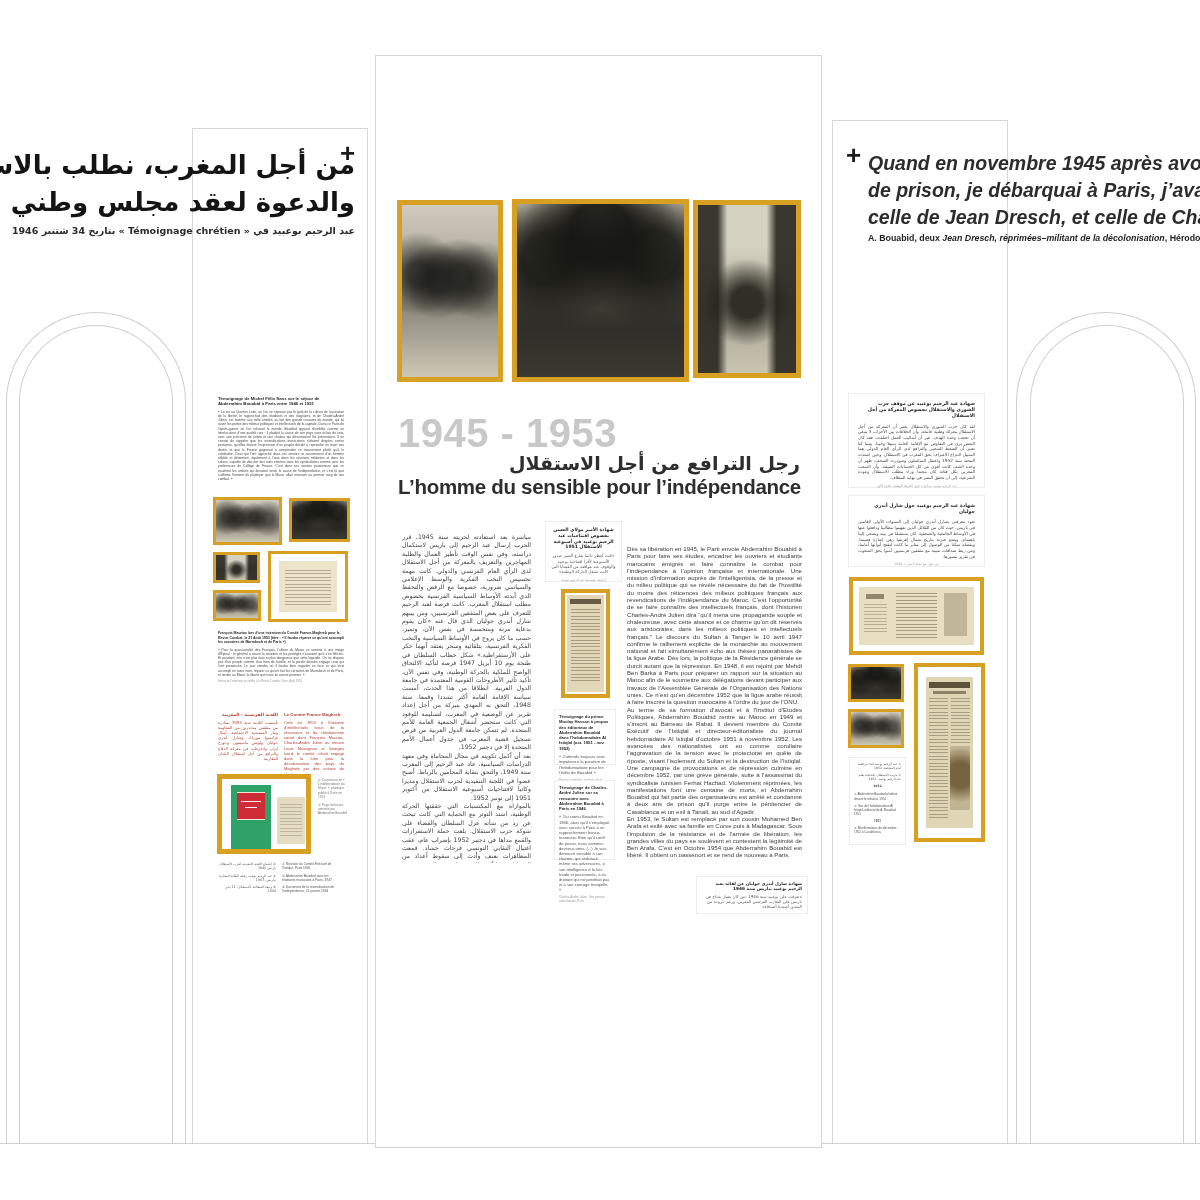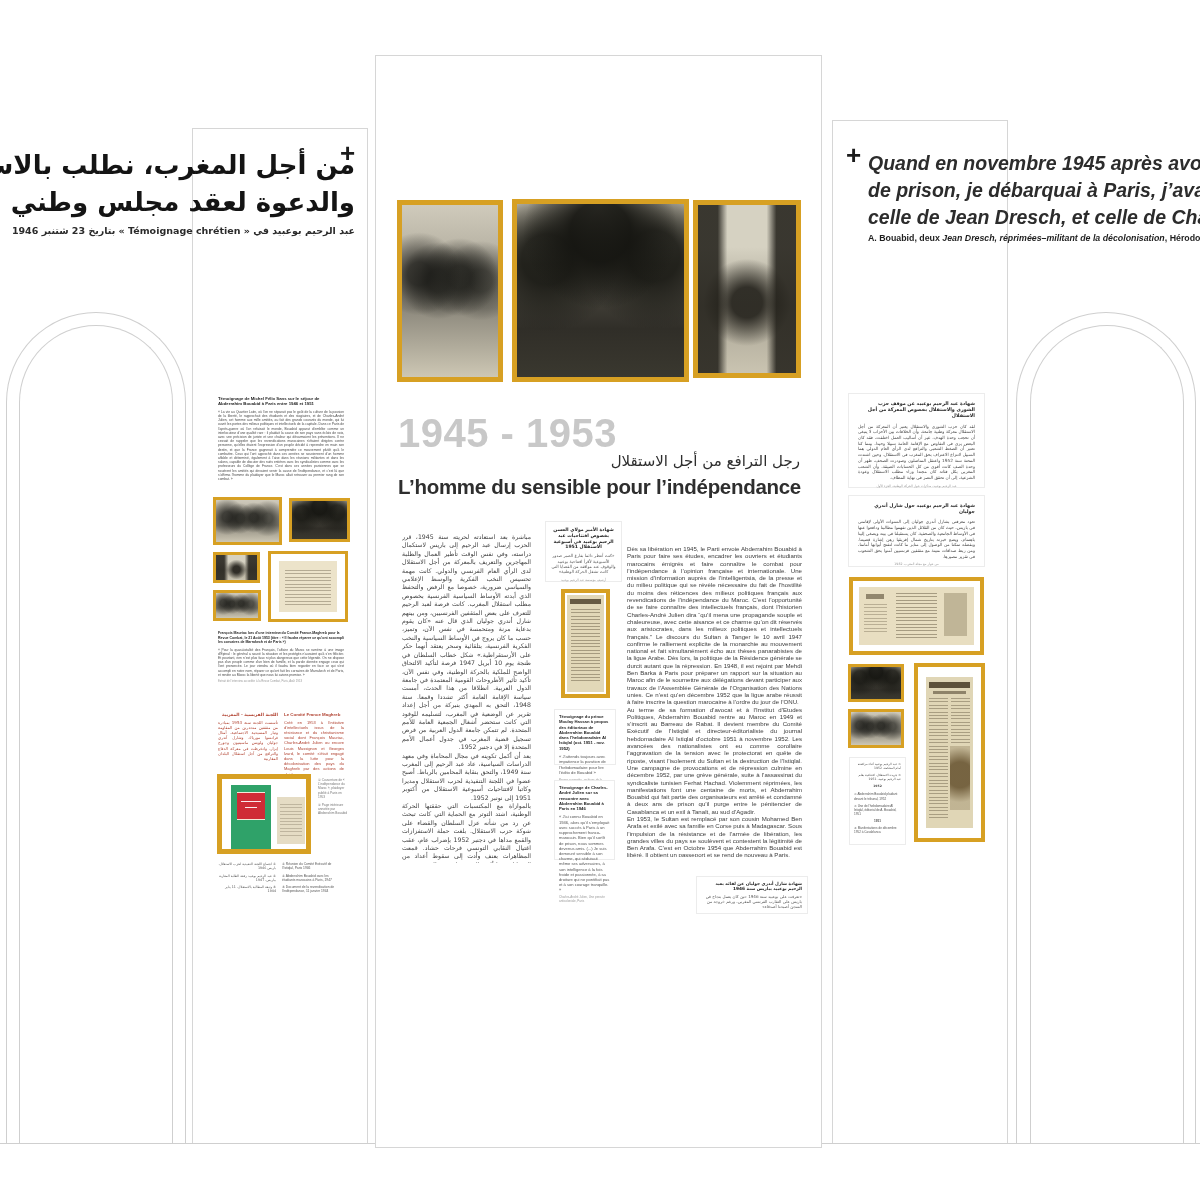--- a/index.html
+++ b/index.html
@@ -60,38 +60,38 @@
   <div class="arch" style="left:1030px;top:325px;width:154px;height:818px;border-radius:77px 77px 0 0;"></div>
   <div class="wline" style="left:192px;top:128px;width:176px;height:1015px;"></div>
   <div class="wline" style="left:832px;top:120px;width:176px;height:1023px;"></div>
   <div class="wline" style="left:375px;top:55px;width:447px;height:1093px;border-bottom:1px solid #d6d6d6;"></div>
 
   <div class="plus" style="left:340px;top:140px;">+</div>
   <div class="hl" style="right:845px;top:147px;">
     <div>من أجل المغرب، نطلب بالاستقلال والوحدة،</div>
     <div>والدعوة لعقد مجلس وطني لإعداد دستور</div>
   </div>
-  <div class="hl-attr" style="right:845px;top:225px;">عبد الرحيم بوعبيد في « Témoignage chrétien » بتاريخ 23 شتنبر 1946</div>
+  <div class="hl-attr" style="right:845px;top:225px;">عبد الرحيم بوعبيد في « Témoignage chrétien » بتاريخ 34 شتنبر 1946</div>
 
   <div class="plus" style="left:846px;top:142px;">+</div>
   <div class="quote" style="left:868px;top:150px;">
     <div>Quand en novembre 1945 après avoir purgé près de cinq mois</div>
     <div>de prison, je débarquai à Paris, j’avais en poche deux adresses :</div>
     <div>celle de Jean Dresch, et celle de Charles-André Julien, qui</div>
   </div>
   <div class="quote-attr" style="left:868px;top:233px;">
     <span>A. Bouabid, deux </span><span style="font-style:italic">Jean Dresch, réprimées–militant de la décolonisation</span><span>, Hérodote: Revue de géographie et de géopolitique</span>
   </div>
 
   <div class="photo b5 g1" style="left:397px;top:200px;width:106px;height:182px;"></div>
   <div class="photo b5 g2" style="left:512px;top:199px;width:177px;height:183px;"></div>
   <div class="photo b5 g3" style="left:693px;top:200px;width:108px;height:178px;"></div>
 
   <div class="abs" style="left:398px;top:411px;font-size:40px;font-weight:bold;color:#c8c8c8;letter-spacing:.5px;">1945 - 1953</div>
-  <div class="abs ar" style="right:400px;top:452px;font-size:15px;font-weight:normal;color:#2e2e2e;white-space:nowrap;">رجل الترافع من أجل الاستقلال</div>
+  <div class="abs ar" style="right:400px;top:452px;font-size:19px;font-weight:bold;color:#2e2e2e;white-space:nowrap;">رجل الترافع من أجل الاستقلال</div>
   <div class="abs" style="left:398px;top:475px;font-size:20.5px;font-weight:bold;color:#2e2e2e;letter-spacing:-.3px;white-space:nowrap;">L’homme du sensible pour l’indépendance</div>
 
   <div class="abs ar jus" style="left:402px;top:533px;width:129px;height:330px;overflow:hidden;font-size:6.2px;line-height:8.4px;color:#3f3f3f;white-space:pre-line;">مباشرة بعد استعادته لحريته سنة 1945، قرر الحزب إرسال عبد الرحيم إلى باريس لاستكمال دراسته، وفي نفس الوقت تأطير العمال والطلبة المهاجرين والتعريف بالمعركة من أجل الاستقلال لدى الرأي العام الفرنسي والدولي. كانت مهمة تحسيس النخب الفكرية والوسط الإعلامي والسياسي ضرورية، خصوصا مع الرفض والتحفظ الذي أبدته الأوساط السياسية الفرنسية بخصوص مطلب استقلال المغرب. كانت فرصة لعبد الرحيم للتعرف على بعض المثقفين الفرنسيين، ومن بينهم شارل أندري جوليان الذي قال عنه «كان يقوم بدعاية مرنة ومتحمسة في نفس الآن، وتميز، حسب ما كان يروج في الأوساط السياسية والنخب الفكرية الفرنسية، بتلقائية وسحر يعتقد أنهما حكر على الأرستقراطية.» شكل خطاب السلطان في طنجة يوم 10 أبريل 1947 فرصة لتأكيد الالتحاق الواضح للملكية بالحركة الوطنية، وفي نفس الآن، تأكيد تأثير الأطروحات القومية المعتمدة في جامعة الدول العربية. انطلاقا من هذا الحدث، أمست سياسة الإقامة العامة أكثر تشددا وقمعا. سنة 1948، التحق به المهدي بنبركة من أجل إعداد تقرير عن الوضعية في المغرب، لتسليمه للوفود التي كانت ستحضر أشغال الجمعية العامة للأمم المتحدة. لم تتمكن جامعة الدول العربية من فرض تسجيل قضية المغرب في جدول أعمال الأمم المتحدة إلا في دجنبر 1952.
 بعد أن أكمل تكوينه في مجال المحاماة وفي معهد الدراسات السياسية، عاد عبد الرحيم إلى المغرب سنة 1949، والتحق بنقابة المحامين بالرباط. أصبح عضوا في اللجنة التنفيذية لحزب الاستقلال ومديرا وكاتبا لافتتاحيات أسبوعية الاستقلال من أكتوبر 1951 إلى نونبر 1952.
 بالموازاة مع المكتسبات التي حققتها الحركة الوطنية، اشتد التوتر مع الحماية التي كانت تبحث عن رد من شأنه عزل السلطان والقضاء على شوكة حزب الاستقلال. بلغت حملة الاستفزازات والقمع مداها في دجنبر 1952 بإضراب عام، عقب اغتيال النقابي التونسي فرحات حشاد. قمعت المظاهرات بعنف وأدت إلى سقوط أعداد من الضحايا، حينها ألقي القبض على عبد الرحيم بوعبيد الذي كان من بين المنظمين، وحكم عليه بسنتين، قضاهما بين سجن الدار البيضاء ومنفى تانالت بجنوب أكادير.
 سنة 1953 تم نفي السلطان وعائلته إلى كورسيكا ثم مدغشقر، ووضع ابن عمه بن عرفة مكانه. بإيعاز من المقاومة وجيش التحرير، انتفضت مختلف المدن الكبرى في المغرب محتجة ضد شرعية بن عرفة. وفي أكتوبر 1954 أطلق سراح عبد الرحيم الذي حصل حينها على جواز سفر وقرر العودة من جديد إلى باريس.</div>
 
   <div class="abs jus" style="left:627px;top:545px;width:175px;height:312px;overflow:hidden;font-size:6.1px;line-height:7.3px;color:#3c3c3c;white-space:pre-line;">Dès sa libération en 1945, le Parti envoie Abderrahim Bouabid à Paris pour faire ses études, encadrer les ouvriers et étudiants marocains émigrés et faire connaître le combat pour l’indépendance à l’opinion française et internationale. Une mission d’information auprès de l’intelligentsia, de la presse et du milieu politique qui se révèle nécessaire du fait de l’hostilité du moins des réticences des milieux politiques français aux revendications de l’indépendance du Maroc. C’est l’opportunité de se faire connaître des intellectuels français, dont l’historien Charles-André Julien dira “qu’il mena une propagande souple et chaleureuse, avec cette aisance et ce charme qu’on dit réservés aux aristocrates, dans les milieux politiques et intellectuels français.” Le discours du Sultan à Tanger le 10 avril 1947 confirme le ralliement explicite de la monarchie au mouvement national et fait simultanément écho aux thèses panarabistes de la ligue Arabe. Dès lors, la politique de la Résidence générale se durcit autant que la répression. En 1948, il est rejoint par Mehdi Ben Barka à Paris pour préparer un rapport sur la situation au Maroc afin de le soumettre aux délégations devant participer aux travaux de l’Assemblée Générale de l’Organisation des Nations unies. Ce n’est qu’en décembre 1952 que la ligue arabe réussit à faire inscrire la question marocaine à l’ordre du jour de l’ONU.
 Au terme de sa formation d’avocat et à l’Institut d’Etudes Politiques, Abderrahim Bouabid rentre au Maroc en 1949 et s’inscrit au Barreau de Rabat. Il devient membre du Comité Exécutif de l’Istiqlal et directeur-éditorialiste du journal hebdomadaire Al Istiqlal d’octobre 1951 à novembre 1952. Les avancées des nationalistes ont eu comme corollaire l’aggravation de la tension avec le protectorat en quête de riposte, visant l’isolement du Sultan et la destruction de l’Istiqlal. Une campagne de provocations et de répression culmine en décembre 1952, par une grève générale, suite à l’assassinat du syndicaliste tunisien Ferhat Hachad. Violemment réprimées, les manifestations font une centaine de morts, et Abderrahim Bouabid qui fait partie des organisateurs est arrêté et condamné à deux ans de prison qu’il purge entre le pénitencier de Casablanca et un exil à Tanalt, au sud d’Agadir.
 En 1953, le Sultan est remplacé par son cousin Mohamed Ben Arafa et exilé avec sa famille en Corse puis à Madagascar. Sous l’impulsion de la résistance et de l’armée de libération, les grandes villes du pays se soulèvent et contestent la légitimité de Ben Arafa. C’est en Octobre 1954 que Abderrahim Bouabid est libéré. Il obtient un passeport et se rend de nouveau à Paris.</div>

